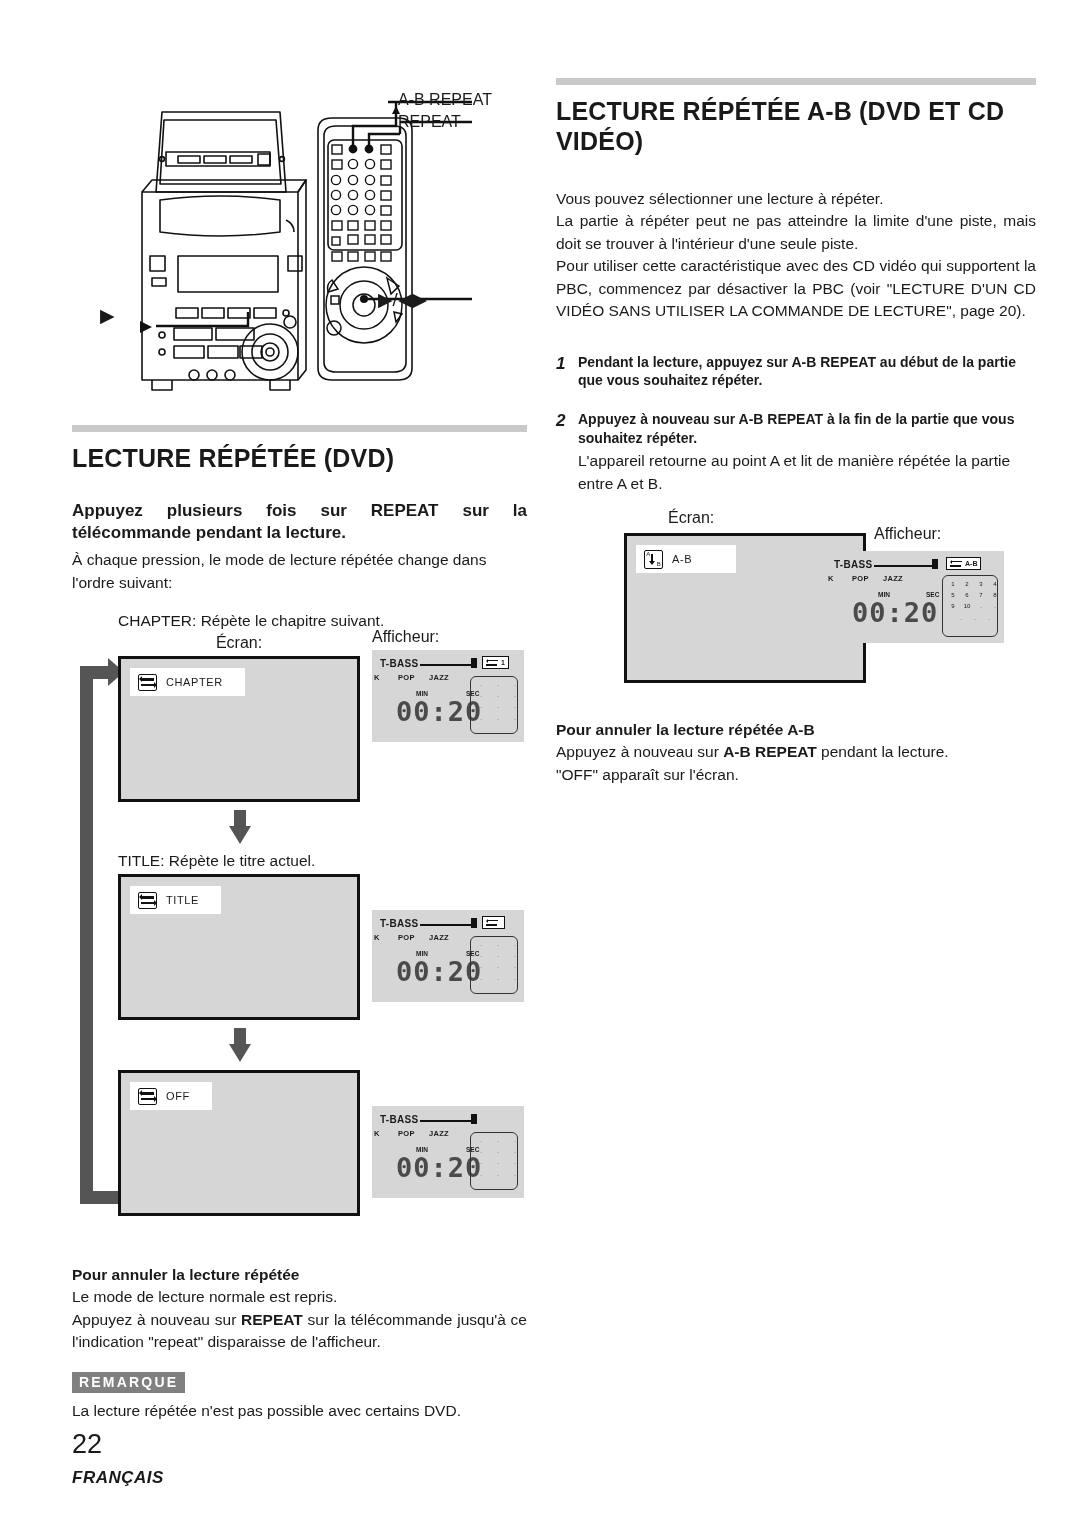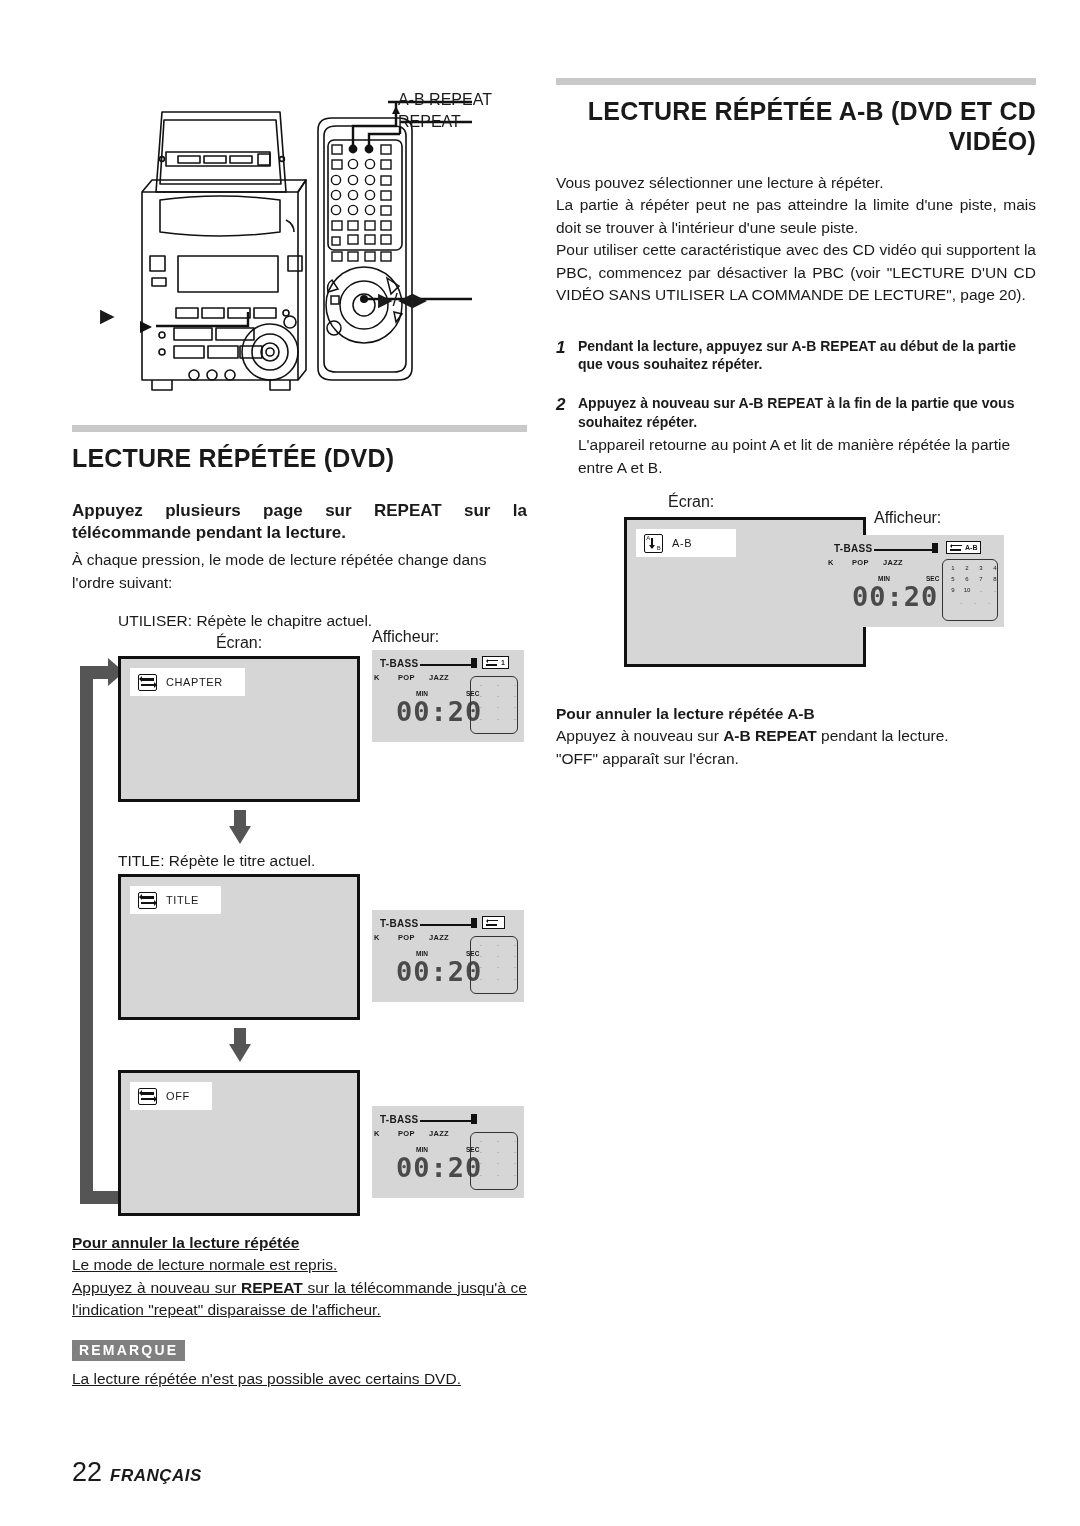--- a/index.html
+++ b/index.html
@@ -21,21 +21,21 @@
 
   
   .rule {
     height:7px; background:#c9c9c9; width:100%;
     margin-bottom:12px;
   }
   h1.sec {
     font-size:25px; font-weight:bold; letter-spacing:0.2px;
     margin:0 0 26px 0; line-height:1.18;
   }
-  .col-right h1.sec { margin-bottom:16px;text-align:right; }
+  .col-right h1.sec { margin-bottom:32px; }
 
   p { margin:0; }
 
   .body-text {
     font-size:15.5px; line-height:1.45;
   }
   .justify { text-align:justify; }
 
   .lead-bold {
     font-size:17px; font-weight:bold; line-height:1.35;
@@ -195,21 +195,21 @@
   }
 
   
   .remarque-box {
     display:inline-block; background:#808080; color:#fff;
     font-size:14px; font-weight:bold; letter-spacing:2.2px;
     padding:2px 7px 3px 7px; margin:18px 0 7px 0;
   }
 
   
-  .footer { position:absolute; left:72px; bottom:38px; display:flex; align-items:baseline; gap:8px; }
+  .footer { position:absolute; left:72px; bottom:38px; display:flex; align-items:baseline; gap:8px;flex-direction:column; }
   .footer .pg { font-size:27px; }
   .footer .lang { font-size:17px; font-weight:bold; font-style:italic; letter-spacing:0.5px; }
 
   
   .illus { position:absolute; left:100px; top:80px; width:430px; height:330px; }
   .callout { position:absolute; font-size:16px; white-space:nowrap; }
 </style>
 </head>
 <body>
 
@@ -343,34 +343,34 @@
     <div class="callout" style="left:298px; top:33px;">REPEAT</div>
     <div class="callout" style="left:278px; top:208px; font-size:19px;">▶/◀▶</div>
     <div class="callout" style="left:0px; top:224px; font-size:19px;">▶</div>
   </div>
 
   <div class="col-left" style="top:425px;">
 
     <div class="rule"></div>
     <h1 class="sec">LECTURE RÉPÉTÉE (DVD)</h1>
 
-    <p class="lead-bold">Appuyez plusieurs page sur REPEAT sur la télécommande pendant la lecture.</p>
+    <p class="lead-bold">Appuyez plusieurs fois sur REPEAT sur la télécommande pendant la lecture.</p>
 
     <p class="body-text" style="margin-top:4px;">À chaque pression, le mode de lecture répétée change dans l'ordre suivant:</p>
 
     <div class="flow" style="margin-top:18px; position:relative;">
 
       <div class="loop" style="top:44px; height:556px;">
         <div class="v"></div>
           <div class="hb"></div>
           <div class="ht"></div>
           <div class="ah"></div>
       </div>
 
-      <p class="caption-line">UTILISER: Répète le chapitre actuel.</p>
+      <p class="caption-line">CHAPTER: Répète le chapitre suivant.</p>
       <p class="caption-center">Écran:</p>
 
       <div style="position:relative;">
         <div class="tv-screen">
           <div class="osd-chip">
             <span class="rep-ico">
                 <i class="l"></i>
                 <i class="r"></i>
               </span>
             <span class="osd-label">CHAPTER</span>
@@ -530,21 +530,21 @@
                   <span>·</span>
                   <span>·</span>
                   <span>·</span>
                 </span>
             </span>
           </div>
         </div>
       </div>
     </div>
 
-    <div style="margin-top:18px;text-decoration:underline;">
+    <div style="margin-top:50px;">
       <p class="sub-head">Pour annuler la lecture répétée</p>
       <p class="body-text">Le mode de lecture normale est repris.</p>
       <p class="body-text justify"><span>Appuyez à nouveau sur </span><b>REPEAT</b><span> sur la télécommande jusqu'à ce l'indication "repeat" disparaisse de l'afficheur.</span></p>
 
       <div class="remarque-box">REMARQUE</div>
       <p class="body-text">La lecture répétée n'est pas possible avec certains DVD.</p>
     </div>
   </div>
 
   <div class="col-right">

